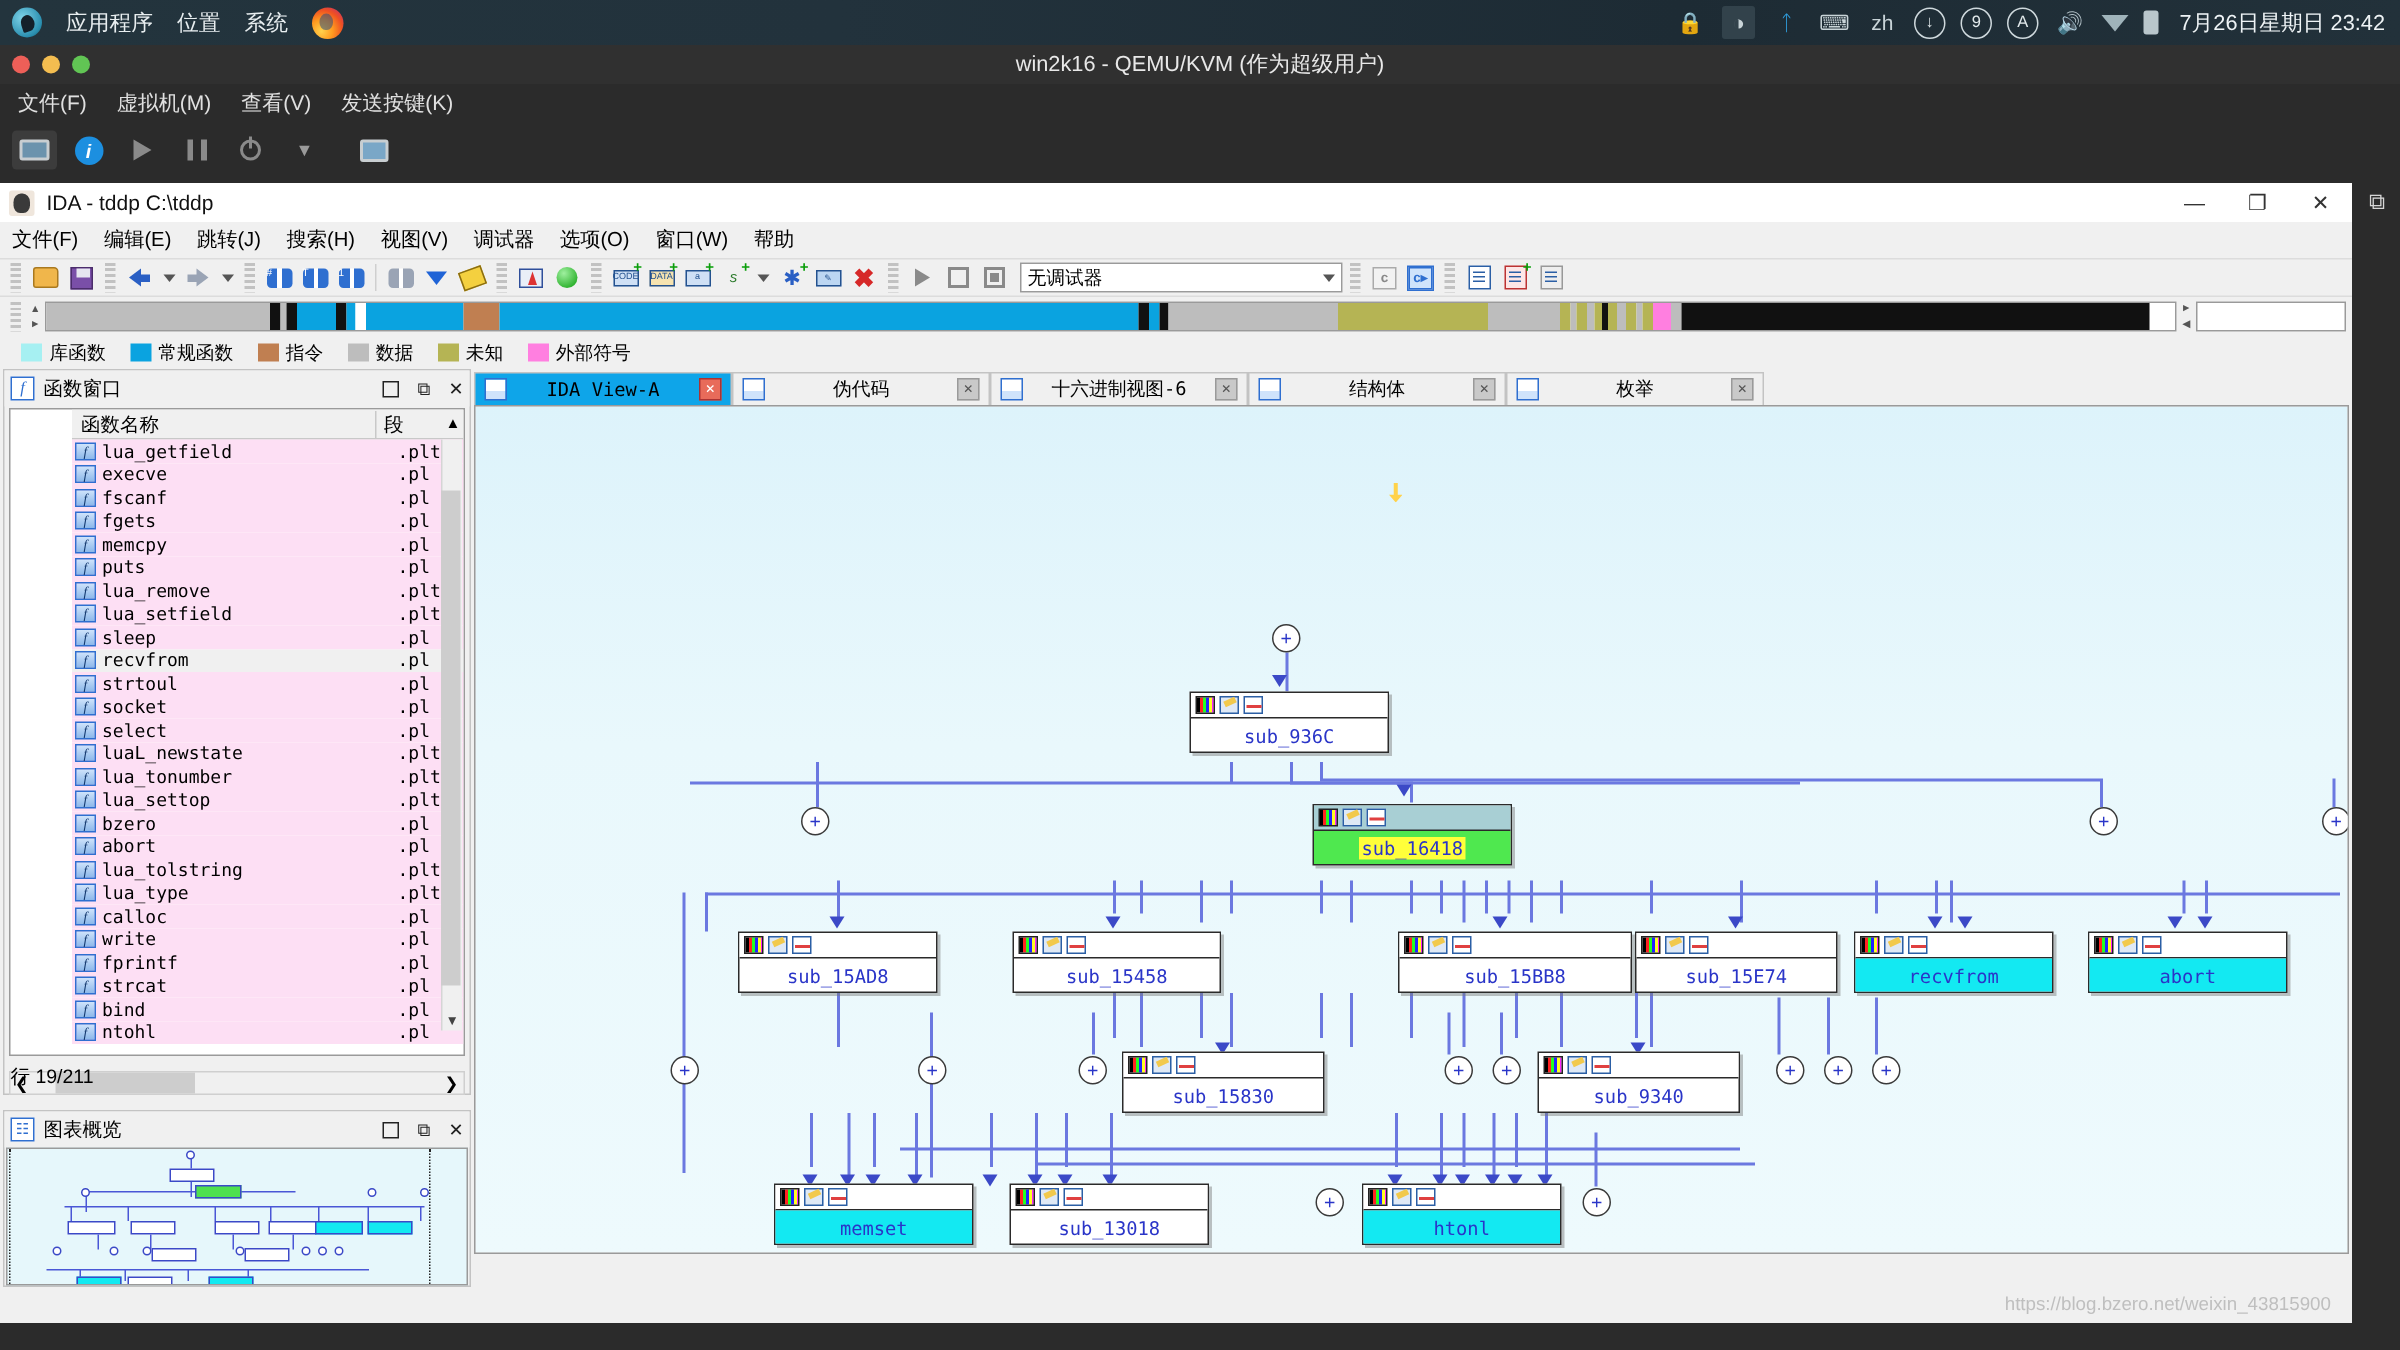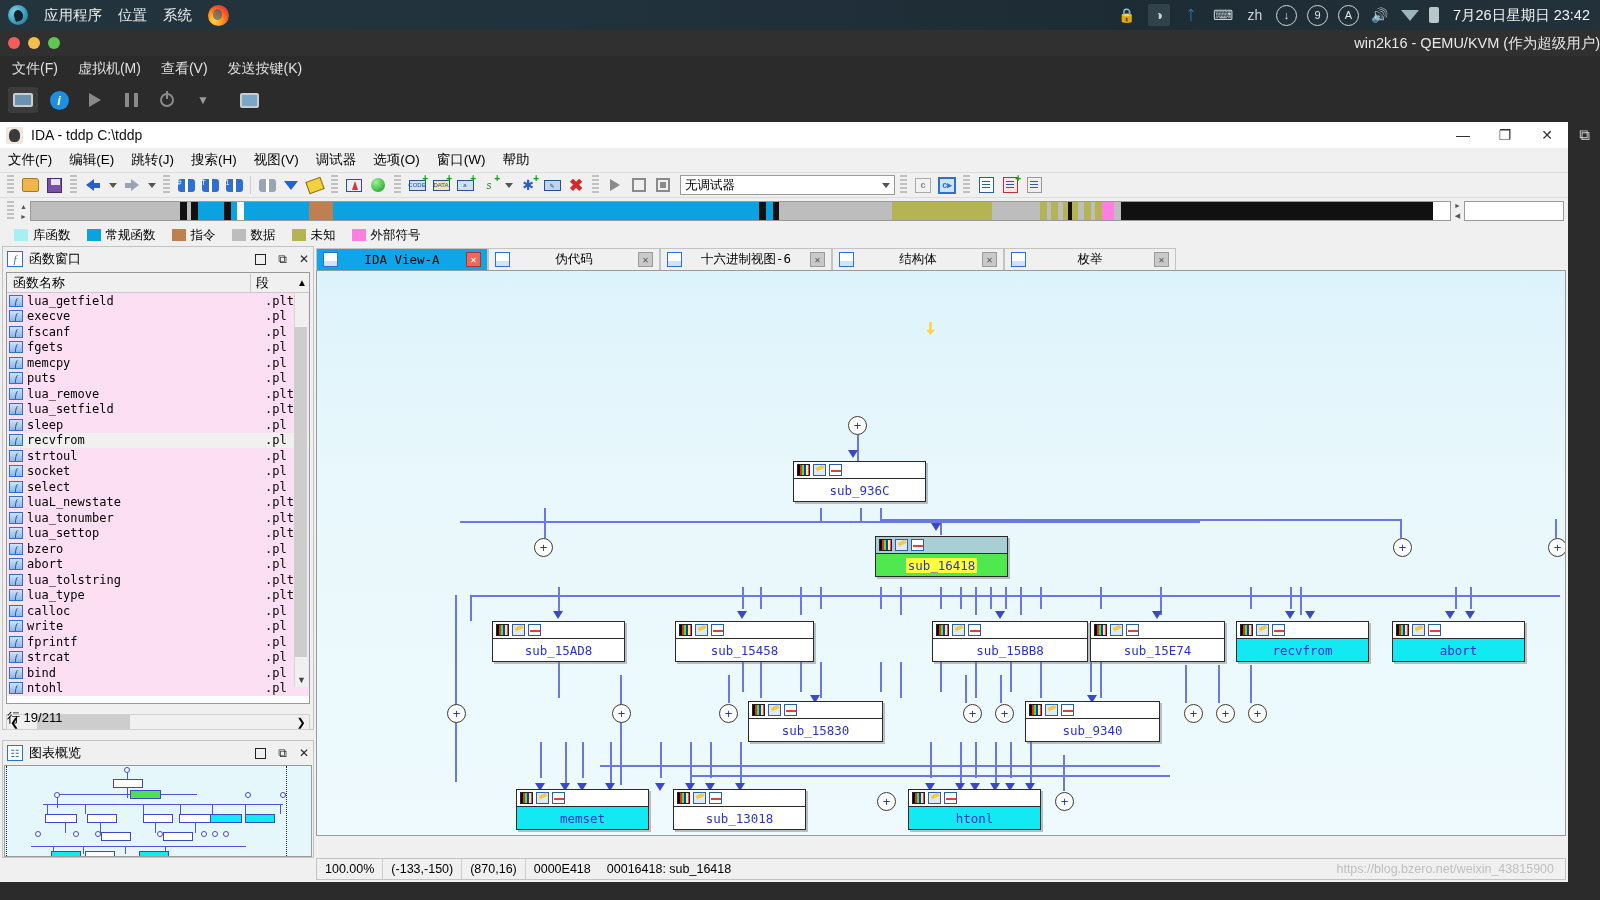--- a/index.html
+++ b/index.html
@@ -34,21 +34,21 @@
   .tray-circ{ width:21px;height:21px;border-radius:50%;border:1.6px solid #cfd9dd;
     display:flex;align-items:center;justify-content:center;font-size:11px;color:#e3eaec;}
   .tray-date{ font-size:14.5px; color:#eef3f5; padding-left:4px;}
   .tray-bat{ width:10px;height:16px;background:#b9c6cb;border-radius:2px;}
   .tray-wifi{ width:0;height:0;border-left:9px solid transparent;border-right:9px solid transparent;
     border-top:11px solid #9fb3ba;}
   
   #vm-window{ position:absolute; left:0; top:30px; width:1600px; height:870px; background:#2b2b2b; }
   #vm-titlebar{ height:26px; position:relative; background:#303030;}
   .wbtn{ width:12px;height:12px;border-radius:50%; position:absolute; top:7px;}
-  #vm-title{ text-align:right; color:#e8e8e8; font-size:14.5px; line-height:26px;}
+  #vm-title{ text-align:center; color:#e8e8e8; font-size:14.5px; line-height:26px;}
   #vm-menubar{ height:26px; display:flex; align-items:center; gap:20px; padding-left:12px;
     color:#e0e0e0; font-size:14px; background:#2b2b2b;}
   #vm-toolbar{ height:36px; display:flex; align-items:center; gap:6px; padding-left:8px; background:#2b2b2b;}
   .vtb{ width:30px;height:26px; display:flex;align-items:center;justify-content:center;}
   .vtb.sel{ background:#3c3c3c;border-radius:3px;}
   .vmon{ width:20px;height:14px;border:2px solid #c8ced1;border-radius:2px;background:#6b93ad;}
   .vinfo{ width:19px;height:19px;border-radius:50%;background:#1c8fe0;color:#fff;font-size:13px;
     display:flex;align-items:center;justify-content:center;font-style:italic;font-weight:bold;}
   .vplay{ width:0;height:0;border-left:12px solid #8a8a8a;border-top:7px solid transparent;border-bottom:7px solid transparent;}
   .vpause{ width:13px;height:14px; background:
@@ -129,21 +129,21 @@
   #fn-panel{ position:absolute; left:2px; top:0; width:312px; height:484px; background:#f0f0f0;
     border:1px solid #c3c3c3;}
   .panel-head{ height:24px; display:flex; align-items:center; gap:6px; padding:0 4px;
     background:#f0f0f0; font-size:13px;}
   .panel-head .ph-icon{ width:16px;height:16px;border:1px solid #2f6fd0;background:#fff;
      color:#2f6fd0;font-size:11px;font-style:italic;display:flex;align-items:center;justify-content:center;
      font-family:"Liberation Serif",serif;}
   .ph-btns{ margin-left:auto; display:flex; gap:12px; align-items:center; font-size:12px; color:#222;}
   .ph-btn-sq{ width:11px;height:11px;border:1.5px solid #222;}
   #fn-table{ position:absolute; left:3px; top:25px; width:304px; height:432px; background:#fff;
-    border:1px solid #9a9a9a; overflow:hidden;}
+    border:1px solid #9a9a9a; overflow:hidden;padding-left:41px;}
   #fn-header{ height:20px; display:flex; background:#f0f0f0; border-bottom:1px solid #c8c8c8;
     font-size:13px; align-items:center;}
   #fn-header .c1{ flex:1; padding-left:6px; border-right:1px solid #c8c8c8;}
   #fn-header .c2{ width:44px; padding-left:5px;}
   #fn-header .c3{ width:14px; text-align:center; font-size:10px;}
   .fn-row{ height:15.5px; display:flex; align-items:center; background:#fddff4; font-size:12px;
     font-family:"DejaVu Sans Mono", monospace;}
   .fn-row.sel{ background:#f0f0f0;}
   .fn-row .fi{ width:14px;height:12px;border:1px solid #2f6fd0;background:
      linear-gradient(180deg,#cfe3fb,#8cb8ea); color:#13386e; font-size:9px; font-style:italic;
@@ -958,23 +958,16 @@
               <span class="nh-i1"></span>
               <span class="nh-i2"></span>
               <span class="nh-i3"></span>
             </div>
             <div class="nbody">htonl</div>
           </div>
         </div>
     </div>
   </div>
 
-  <div id="ida-statusbar">
-    <div class="sb-cell">100.00%</div>
-    <div class="sb-cell">(-133,-150)</div>
-    <div class="sb-cell">(870,16)</div>
-    <div class="sb-cell" style="border-right:none">0000E418</div>
-    <div class="sb-cell" style="border-right:none">00016418: sub_16418</div>
-  </div>
 
   <div id="watermark">https://blog.bzero.net/weixin_43815900</div>
 <div style="position: absolute; left: 926px; top: 200px; width: 9px; height: 13px; background: rgb(255, 210, 74); clip-path: polygon(35% 0px, 65% 0px, 65% 60%, 100% 60%, 50% 100%, 0px 60%, 35% 60%);"></div>
   </div>
 
 </body></html>

